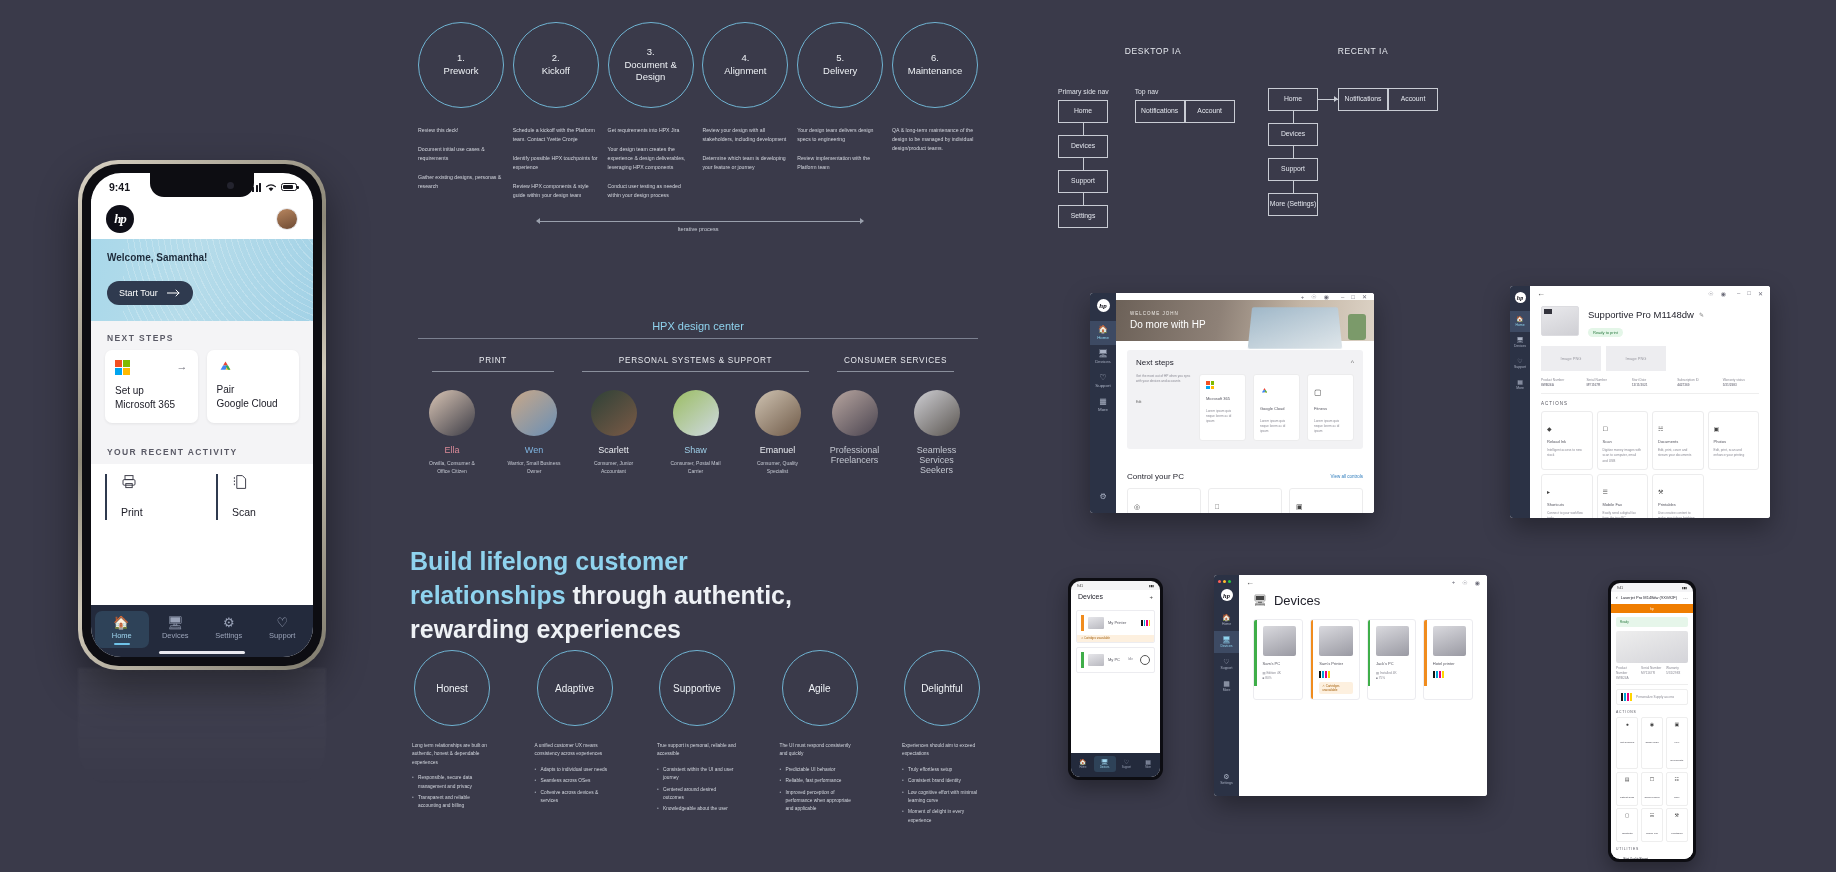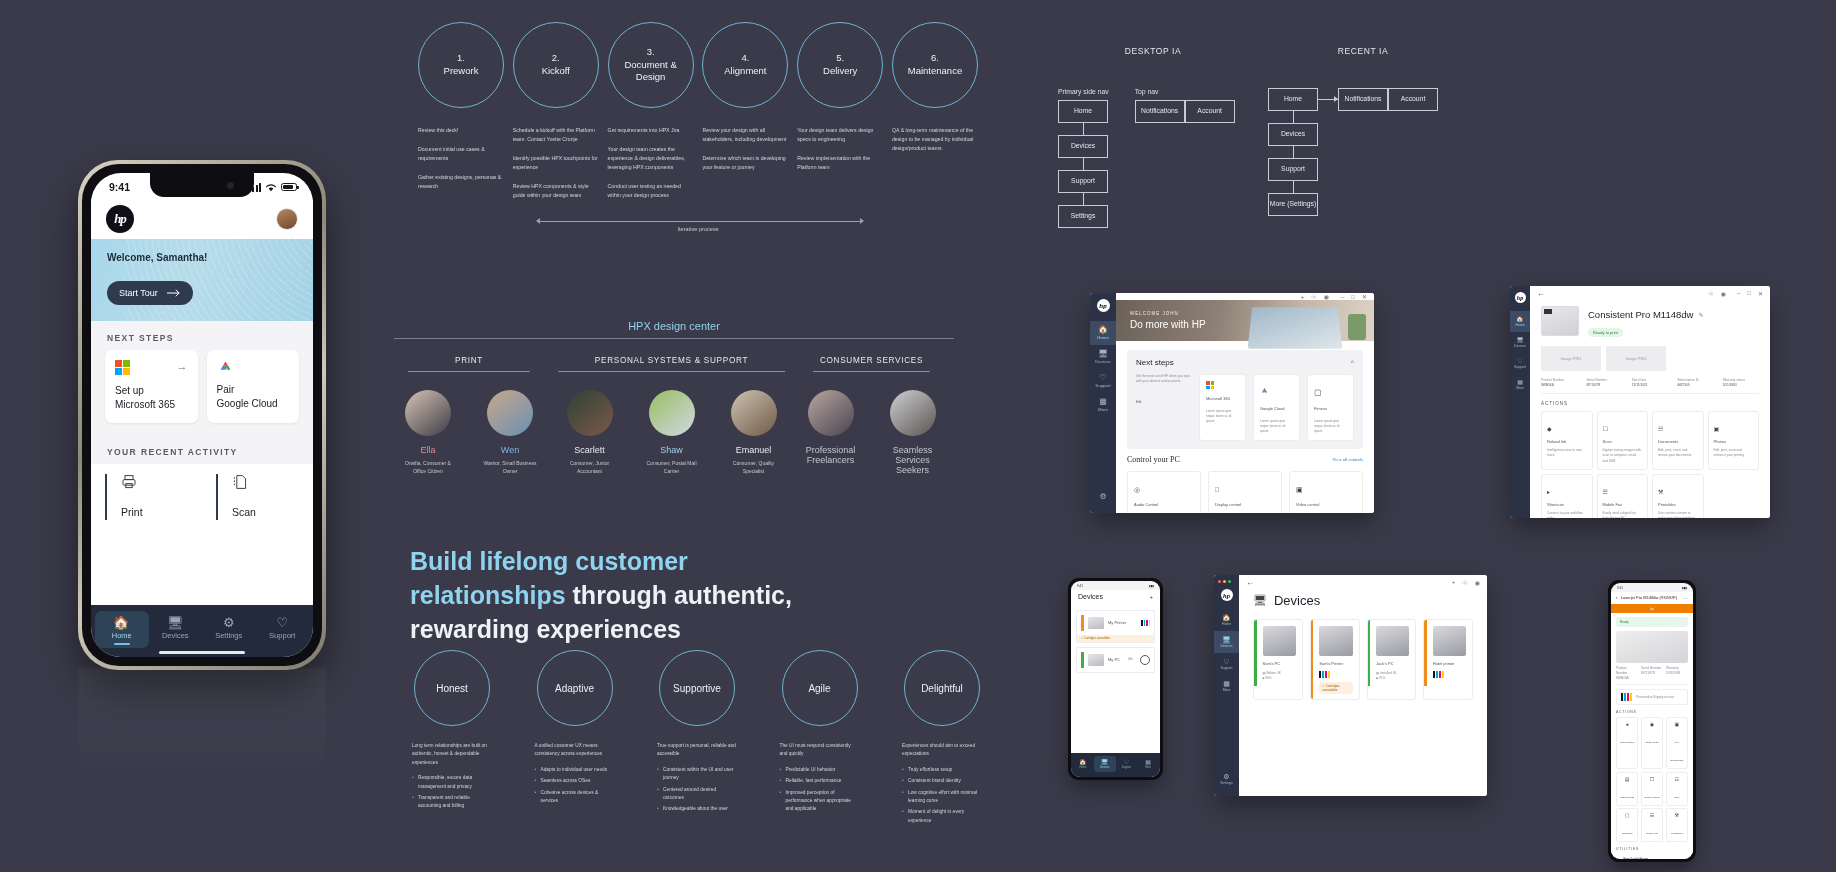--- a/index.html
+++ b/index.html
@@ -107,21 +107,21 @@
   .step-body { margin-top:18px; font-size:5.2px; color:#d3d6de; line-height:1.75; }
   .step-body p { margin-bottom:10px; }
   .iter-line { margin:6px 0 0 0; position:relative; height:18px; }
   .iter-bar { position:absolute; left:122px; right:118px; top:4px; height:1.3px; background:#9aa0ad;}
   .iter-bar::before,.iter-bar::after{content:'';position:absolute;top:-2.5px;width:0;height:0;border-top:3.2px solid transparent;border-bottom:3.2px solid transparent;}
   .iter-bar::before{left:-4px;border-right:4.5px solid #9aa0ad;}
   .iter-bar::after{right:-4px;border-left:4.5px solid #9aa0ad;}
   .iter-label { position:absolute; width:100%; text-align:center; top:9px; font-size:5.6px; color:#c8ccd6;}
 
   
-  .dc { position:absolute; left:394px; top:320px; width:560px; }
+  .dc { position:absolute; left:418px; top:320px; width:560px; }
   .dc-title { text-align:center; color:#8fd3ee; font-size:11px; margin-bottom:6px;}
   .dc-rule { height:1px; background:#7b8090; }
   .dc-groups { display:flex; margin-top:17px; }
   .dc-group { text-align:center; }
   .dc-g-title { font-size:8.2px; color:#e8eaef; letter-spacing:.7px; margin-bottom:6px;}
   .dc-g-rule { height:1px; background:#8a8f9c; margin:0 auto 18px; }
   .dc-personas { display:flex; justify-content:center; gap:22px; }
   .persona { width:60px; }
   .p-photo { width:46px;height:46px;border-radius:50%;margin:0 auto 9px; background:#9aa; overflow:hidden; position:relative;}
   .p-name { font-size:9px; margin-bottom:4px; }
@@ -581,21 +581,21 @@
               <div class="micro" style="margin-top:7px;margin-bottom:7px;">Google Cloud</div>
               <div class="micro-2">Lorem ipsum quis neque lorem ac id ipsum</div>
             </div>
             <div class="card-lite" style="flex:1;padding:6px;">
               <span style="font-size:8px;color:#444;">▢</span>
               <div class="micro" style="margin-top:7px;margin-bottom:7px;">Fitness</div>
               <div class="micro-2">Lorem ipsum quis neque lorem ac id ipsum</div>
             </div>
           </div>
         </div>
-        <div style="display:flex;justify-content:space-between;align-items:center;margin:6px 0 7px;font-family:Liberation Serif, serif;">
+        <div style="display:flex;justify-content:space-between;align-items:center;margin:23px 0 7px;">
           <span class="sect-h">Control your PC</span>
           <span style="font-size:4.5px;color:#2f7dbd;">View all controls</span>
         </div>
         <div style="display:flex; gap:7px;">
           <div class="card-lite" style="flex:1;padding:6px;">
             <span style="font-size:7px;color:#444;">◎</span>
             <div class="micro" style="margin:6px 0 5px;">Audio Control</div>
             
           </div>
           <div class="card-lite" style="flex:1;padding:6px;">
@@ -634,21 +634,21 @@
           <span>✕</span>
         </span>
       </div>
       <div style="padding:6px 11px 0;">
         <div style="display:flex;gap:9px;align-items:flex-start;">
           <div style="width:38px;height:30px;background:linear-gradient(160deg,#e9e9ec,#cfcfd4);border:1px solid #dcdce0;border-radius:2px;position:relative;">
             <div style="position:absolute;left:2px;top:2px;width:8px;height:5px;background:#33333c;"></div>
           </div>
           <div style="padding-top:3px;">
             <div style="font-size:9.5px;color:#1e1e28;display:flex;align-items:center;gap:5px;">
-              <span>Consistent Pro M1148dw</span>
+              <span>Supportive Pro M1148dw</span>
               <span style="font-size:6px;color:#888;">✎</span>
             </div>
             <div style="display:inline-block;margin-top:5px;background:#e4f6e8;color:#2e7d43;font-size:4px;padding:2px 5px;border-radius:7px;">Ready to print</div>
           </div>
         </div>
         <div style="display:flex;gap:5px;margin-top:8px;">
           <div class="ph-blk" style="width:60px;height:25px;display:flex;align-items:center;justify-content:center;font-size:4px;color:#9a9aa2;">Image PNG</div>
           <div class="ph-blk" style="width:60px;height:25px;display:flex;align-items:center;justify-content:center;font-size:4px;color:#9a9aa2;">Image PNG</div>
         </div>
         <div style="display:flex;gap:9px;margin-top:7px;border-bottom:1px solid #eee;padding-bottom:5px;" id="printer-specs">

